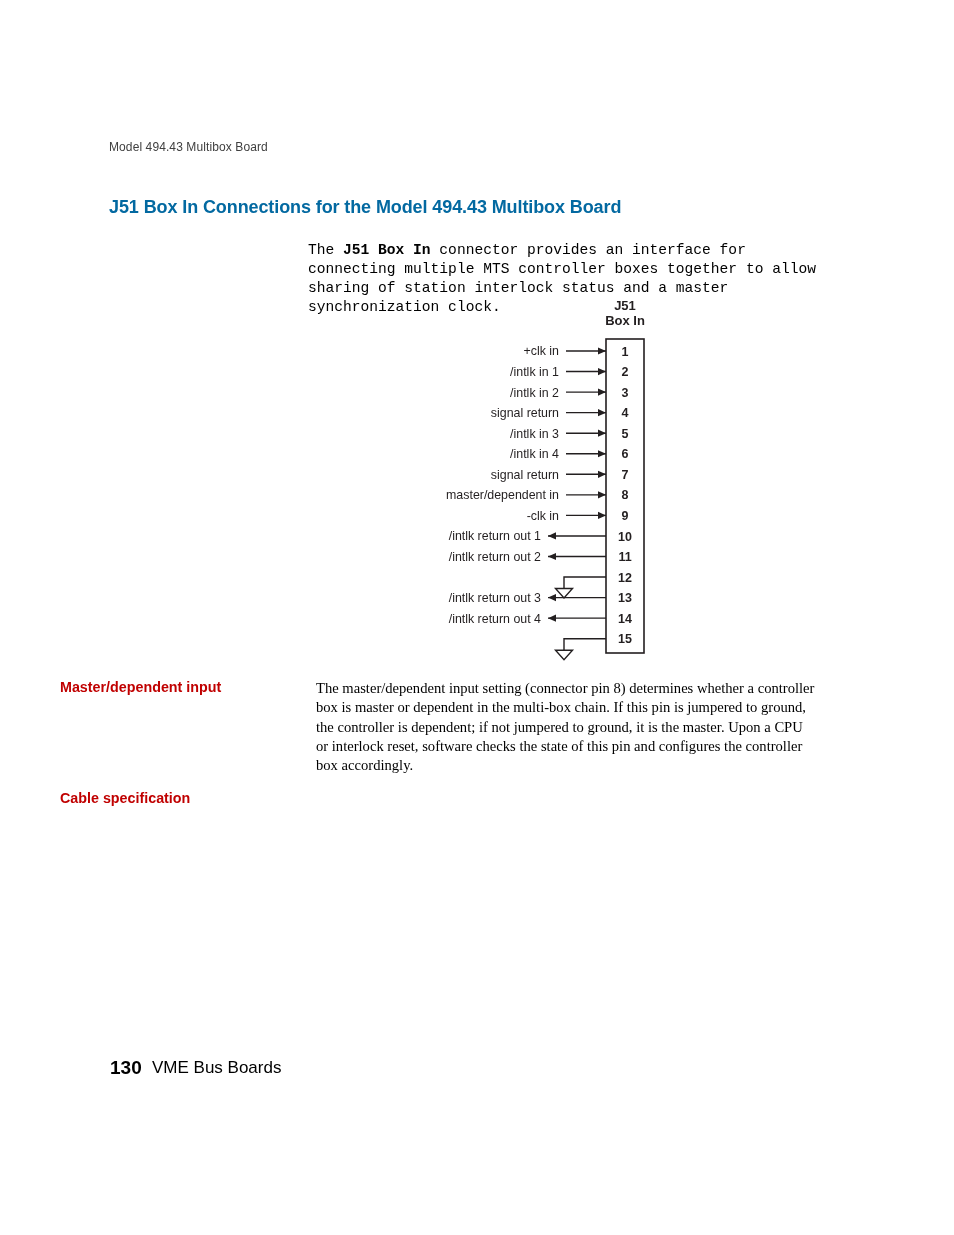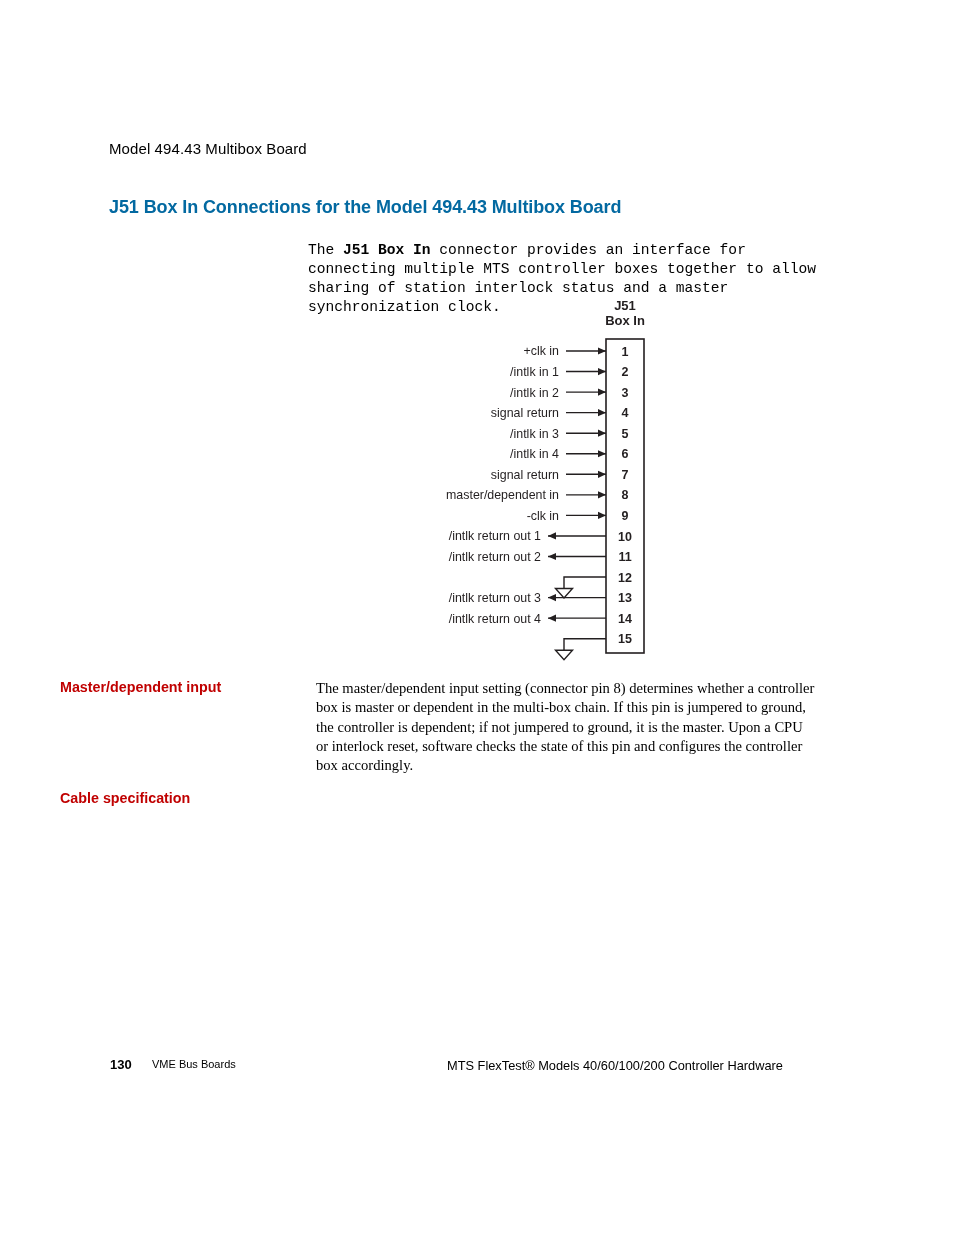--- a/index.html
+++ b/index.html
@@ -22,22 +22,22 @@
     width: 954px;
     height: 1235px;
   }
 
   
   .running-head {
     position: absolute;
     left: 109px;
     top: 140px;
     font-family: "Liberation Sans", sans-serif;
-    font-size: 15px;
-    color: #000000;
+    font-size: 12px;
+    color: #404040;
     letter-spacing: 0.1px;
     white-space: nowrap;
   }
 
   
   .section-title {
     position: absolute;
     left: 109px;
     top: 185px;
     font-family: "Liberation Sans", sans-serif;
@@ -120,29 +120,29 @@
     top: 1057px;
     width: 954px;
     height: 20px;
   }
   .footer-page-num {
     position: absolute;
     left: 110px;
     top: 0;
     font-family: "Liberation Sans", sans-serif;
     font-weight: bold;
-    font-size: 13px;
+    font-size: 19px;
     color: #000000;
   }
   .footer-left {
     position: absolute;
     left: 152px;
     top: 1px;
     font-family: "Liberation Sans", sans-serif;
-    font-size: 11px;
+    font-size: 17px;
     color: #000000;
     white-space: nowrap;
     text-align: center;
   }
   .footer-right {
     position: absolute;
     left: 447px;
     top: 1px;
     font-family: "Liberation Sans", sans-serif;
     font-size: 12.8px;
@@ -230,16 +230,15 @@
   </div>
 
   <div class="sidehead" id="sidehead-master">Master/dependent input</div>
   <div class="bodytext" id="body-master">The master/dependent input setting (connector pin 8) determines whether a controller box is master or dependent in the multi-box chain. If this pin is jumpered to ground, the controller is dependent; if not jumpered to ground, it is the master. Upon a CPU or interlock reset, software checks the state of this pin and configures the controller box accordingly.</div>
 
   <div class="sidehead" id="sidehead-cable">Cable specification</div>
 
   <div class="footer">
     <span class="footer-page-num">130</span>
     <span class="footer-left">VME Bus Boards</span>
-    <span class="footer-right">MTS FlexTest® Models 40/60/100/200 Controller Hardware</span>
   </div>
 
 </div>
 
 </body></html>

